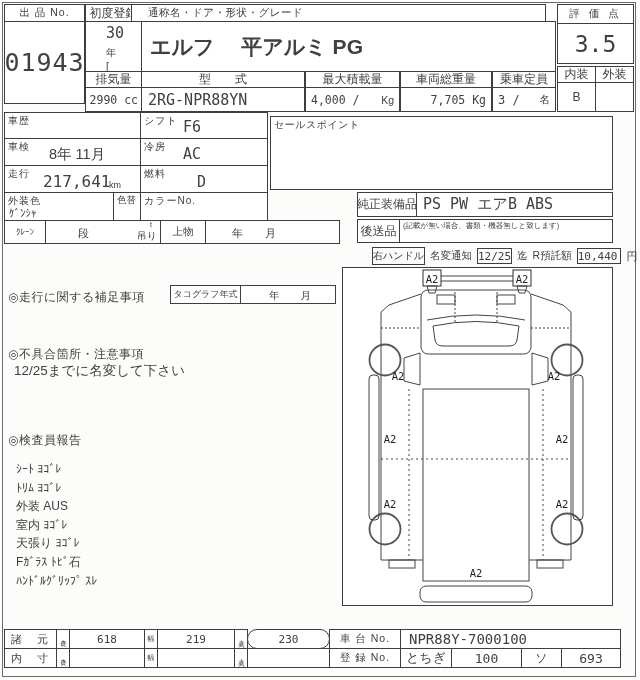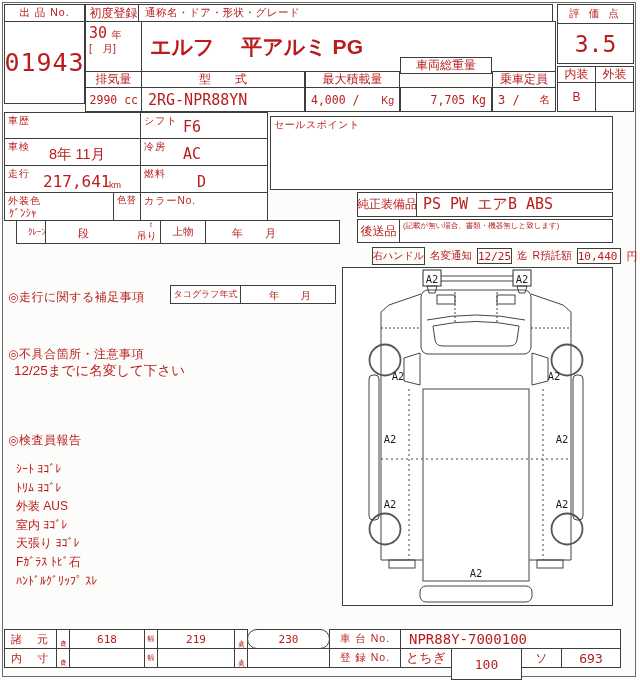--- a/index.html
+++ b/index.html
@@ -1,18 +1,18 @@
 <!DOCTYPE html>
 <html><head>
 <meta charset="utf-8">
 <style>
   html,body{margin:0;padding:0;background:#e9e9e6;}
   #sheet{
     position:relative;width:640px;height:680px;background:#fcfcfa;
-    font-family:"Liberation Sans","DejaVu Sans",sans-serif;color:#b91c1c;
+    font-family:"Liberation Sans","DejaVu Sans",sans-serif;color:#404040;
     overflow:hidden;
   }
   .cell{position:absolute;box-sizing:border-box;border:1px solid #3e3e3e;background:#fff;}
   .abs{position:absolute;box-sizing:border-box;}
   .ctr{display:flex;align-items:center;justify-content:center;}
   .lbl{font-size:10.5px;letter-spacing:1px;white-space:nowrap;}
   .lblsm{font-size:12px;white-space:nowrap;}
   .mono{font-family:"DejaVu Sans Mono","Liberation Mono",monospace;}
   .corner{position:absolute;top:1px;left:3px;font-size:10px;letter-spacing:1px;white-space:nowrap;}
   .big{font-size:25px;letter-spacing:1px;}
@@ -25,41 +25,41 @@
 </head>
 <body>
 
 <div id="sheet">
   <div class="abs" style="left:2px;top:2px;width:634px;height:675px;border:1px solid #6a6a6a;"></div>
 
   <div class="cell ctr lbl" style="left:4px;top:4px;width:81px;height:18px;">出 品 No.</div>
   <div class="cell ctr big mono" style="left:4px;top:21px;width:81px;height:83px;">01943</div>
 
   <div class="cell ctr lblsm" style="left:85px;top:4px;width:57px;height:18px;">初度登録</div>
-  <div class="cell" style="left:85px;top:21px;width:57px;height:51px;padding:2px 3px;">
+  <div class="cell" style="left:85px;top:21px;width:57px;height:51px;padding:2px 20px;">
     <div><span class="mono" style="font-size:15px;">30</span>
       <span style="font-size:10px;">年</span></div>
     <div style="font-size:10.5px;">[　月]</div>
   </div>
   <div class="cell ctr lblsm" style="left:85px;top:71px;width:57px;height:17px;">排気量</div>
   <div class="cell mono" style="left:85px;top:87px;width:57px;height:25px;font-size:11.5px;display:flex;align-items:center;justify-content:flex-end;padding-right:3px;">2990 cc</div>
 
-  <div class="cell lbl" style="left:138px;top:4px;width:415px;height:18px;display:flex;align-items:center;padding-left:6px;letter-spacing:.5px;">通称名・ドア・形状・グレード</div>
+  <div class="cell lbl" style="left:131px;top:4px;width:415px;height:18px;display:flex;align-items:center;padding-left:16px;letter-spacing:.5px;">通称名・ドア・形状・グレード</div>
   <div class="cell" style="left:141px;top:21px;width:415px;height:51px;display:flex;align-items:center;padding-left:8px;font-size:21px;font-weight:600;white-space:nowrap;">エルフ　 平アルミ PG</div>
 
   <div class="cell ctr lblsm" style="left:141px;top:71px;width:164px;height:17px;">型　　式</div>
   <div class="cell mono val15" style="left:141px;top:87px;width:164px;height:25px;display:flex;align-items:center;padding-left:6px;">2RG-NPR88YN</div>
 
   <div class="cell ctr lblsm" style="left:305px;top:71px;width:95px;height:17px;">最大積載量</div>
   <div class="cell between" style="left:305px;top:87px;width:95px;height:25px;">
     <span class="mono" style="font-size:11.5px;">4,000 /</span>
     <span style="font-size:10.5px;">Kg</span>
   </div>
 
-  <div class="cell ctr lblsm" style="left:400px;top:57px;width:92px;height:17px;">車両総重量</div>
+  <div class="cell ctr lblsm" style="left:400px;top:71px;width:92px;height:17px;">車両総重量</div>
   <div class="cell mono" style="left:400px;top:87px;width:92px;height:25px;font-size:11.5px;display:flex;align-items:center;justify-content:flex-end;padding-right:5px;">7,705 Kg</div>
 
   <div class="cell ctr lblsm" style="left:492px;top:71px;width:64px;height:17px;">乗車定員</div>
   <div class="cell between" style="left:492px;top:87px;width:64px;height:25px;">
     <span class="mono" style="font-size:12px;">3 /</span>
     <span style="font-size:10.5px;">名</span>
   </div>
 
   <div class="cell ctr lbl" style="left:557px;top:4px;width:77px;height:20px;letter-spacing:3px;">評 価 点</div>
   <div class="cell ctr mono" style="left:557px;top:23px;width:77px;height:41px;font-size:23px;">3.5</div>
@@ -99,21 +99,21 @@
     <span class="corner">外装色</span>
     <span class="abs" style="left:4px;top:14px;font-size:11px;">ｹﾞﾝｼｬ</span>
   </div>
   <div class="cell" style="left:113px;top:192px;width:28px;height:29px;">
     <span class="corner" style="font-size:9.5px;letter-spacing:0;">色替</span>
   </div>
   <div class="cell" style="left:140px;top:192px;width:128px;height:29px;">
     <span class="corner">カラーNo.</span>
   </div>
 
-  <div class="cell ctr" style="left:16px;top:220px;width:42px;height:24px;">
+  <div class="cell ctr" style="left:4px;top:220px;width:42px;height:24px;">
     <span style="font-size:9px;">ｸﾚｰﾝ</span>
   </div>
   <div class="cell" style="left:45px;top:220px;width:116px;height:24px;">
     <span class="abs" style="left:32px;top:5px;font-size:11px;">段</span>
     <span class="abs" style="right:8px;top:0px;font-size:7px;">t</span>
     <span class="abs" style="right:3px;top:8px;font-size:10px;">吊り</span>
   </div>
   <div class="cell ctr" style="left:160px;top:220px;width:46px;height:24px;">
     <span style="font-size:10.5px;">上物</span>
   </div>
@@ -232,16 +232,16 @@
   <div class="cell ctr" style="left:144px;top:648px;width:14px;height:20px;font-size:7px;">幅</div>
   <div class="cell ctr mono" style="left:157px;top:648px;width:78px;height:20px;font-size:11px;"></div>
   <div class="cell ctr" style="left:234px;top:648px;width:14px;height:20px;font-size:6.5px;writing-mode:vertical-rl;text-orientation:upright;">高さ</div>
   <div class="cell ctr mono" style="left:247px;top:648px;width:83px;height:20px;font-size:11px;"></div>
 
   <div class="cell ctr" style="left:329px;top:629px;width:72px;height:20px;font-size:10.5px;letter-spacing:1px;">車 台 No.</div>
   <div class="cell mono" style="left:400px;top:629px;width:221px;height:20px;font-size:14px;display:flex;align-items:center;padding-left:8px;white-space:nowrap;">NPR88Y-7000100</div>
 
   <div class="cell ctr" style="left:329px;top:648px;width:72px;height:20px;font-size:10.5px;letter-spacing:1px;">登 録 No.</div>
   <div class="cell ctr" style="left:400px;top:648px;width:52px;height:20px;font-size:13px;">とちぎ</div>
-  <div class="cell ctr mono" style="left:451px;top:648px;width:71px;height:32px;font-size:13px;">100</div>
+  <div class="cell ctr mono" style="left:451px;top:648px;width:71px;height:20px;font-size:13px;">100</div>
   <div class="cell ctr" style="left:521px;top:648px;width:41px;height:20px;font-size:12px;">ソ</div>
   <div class="cell ctr mono" style="left:561px;top:648px;width:60px;height:20px;font-size:13px;">693</div>
 </div>
 
 </body></html>

